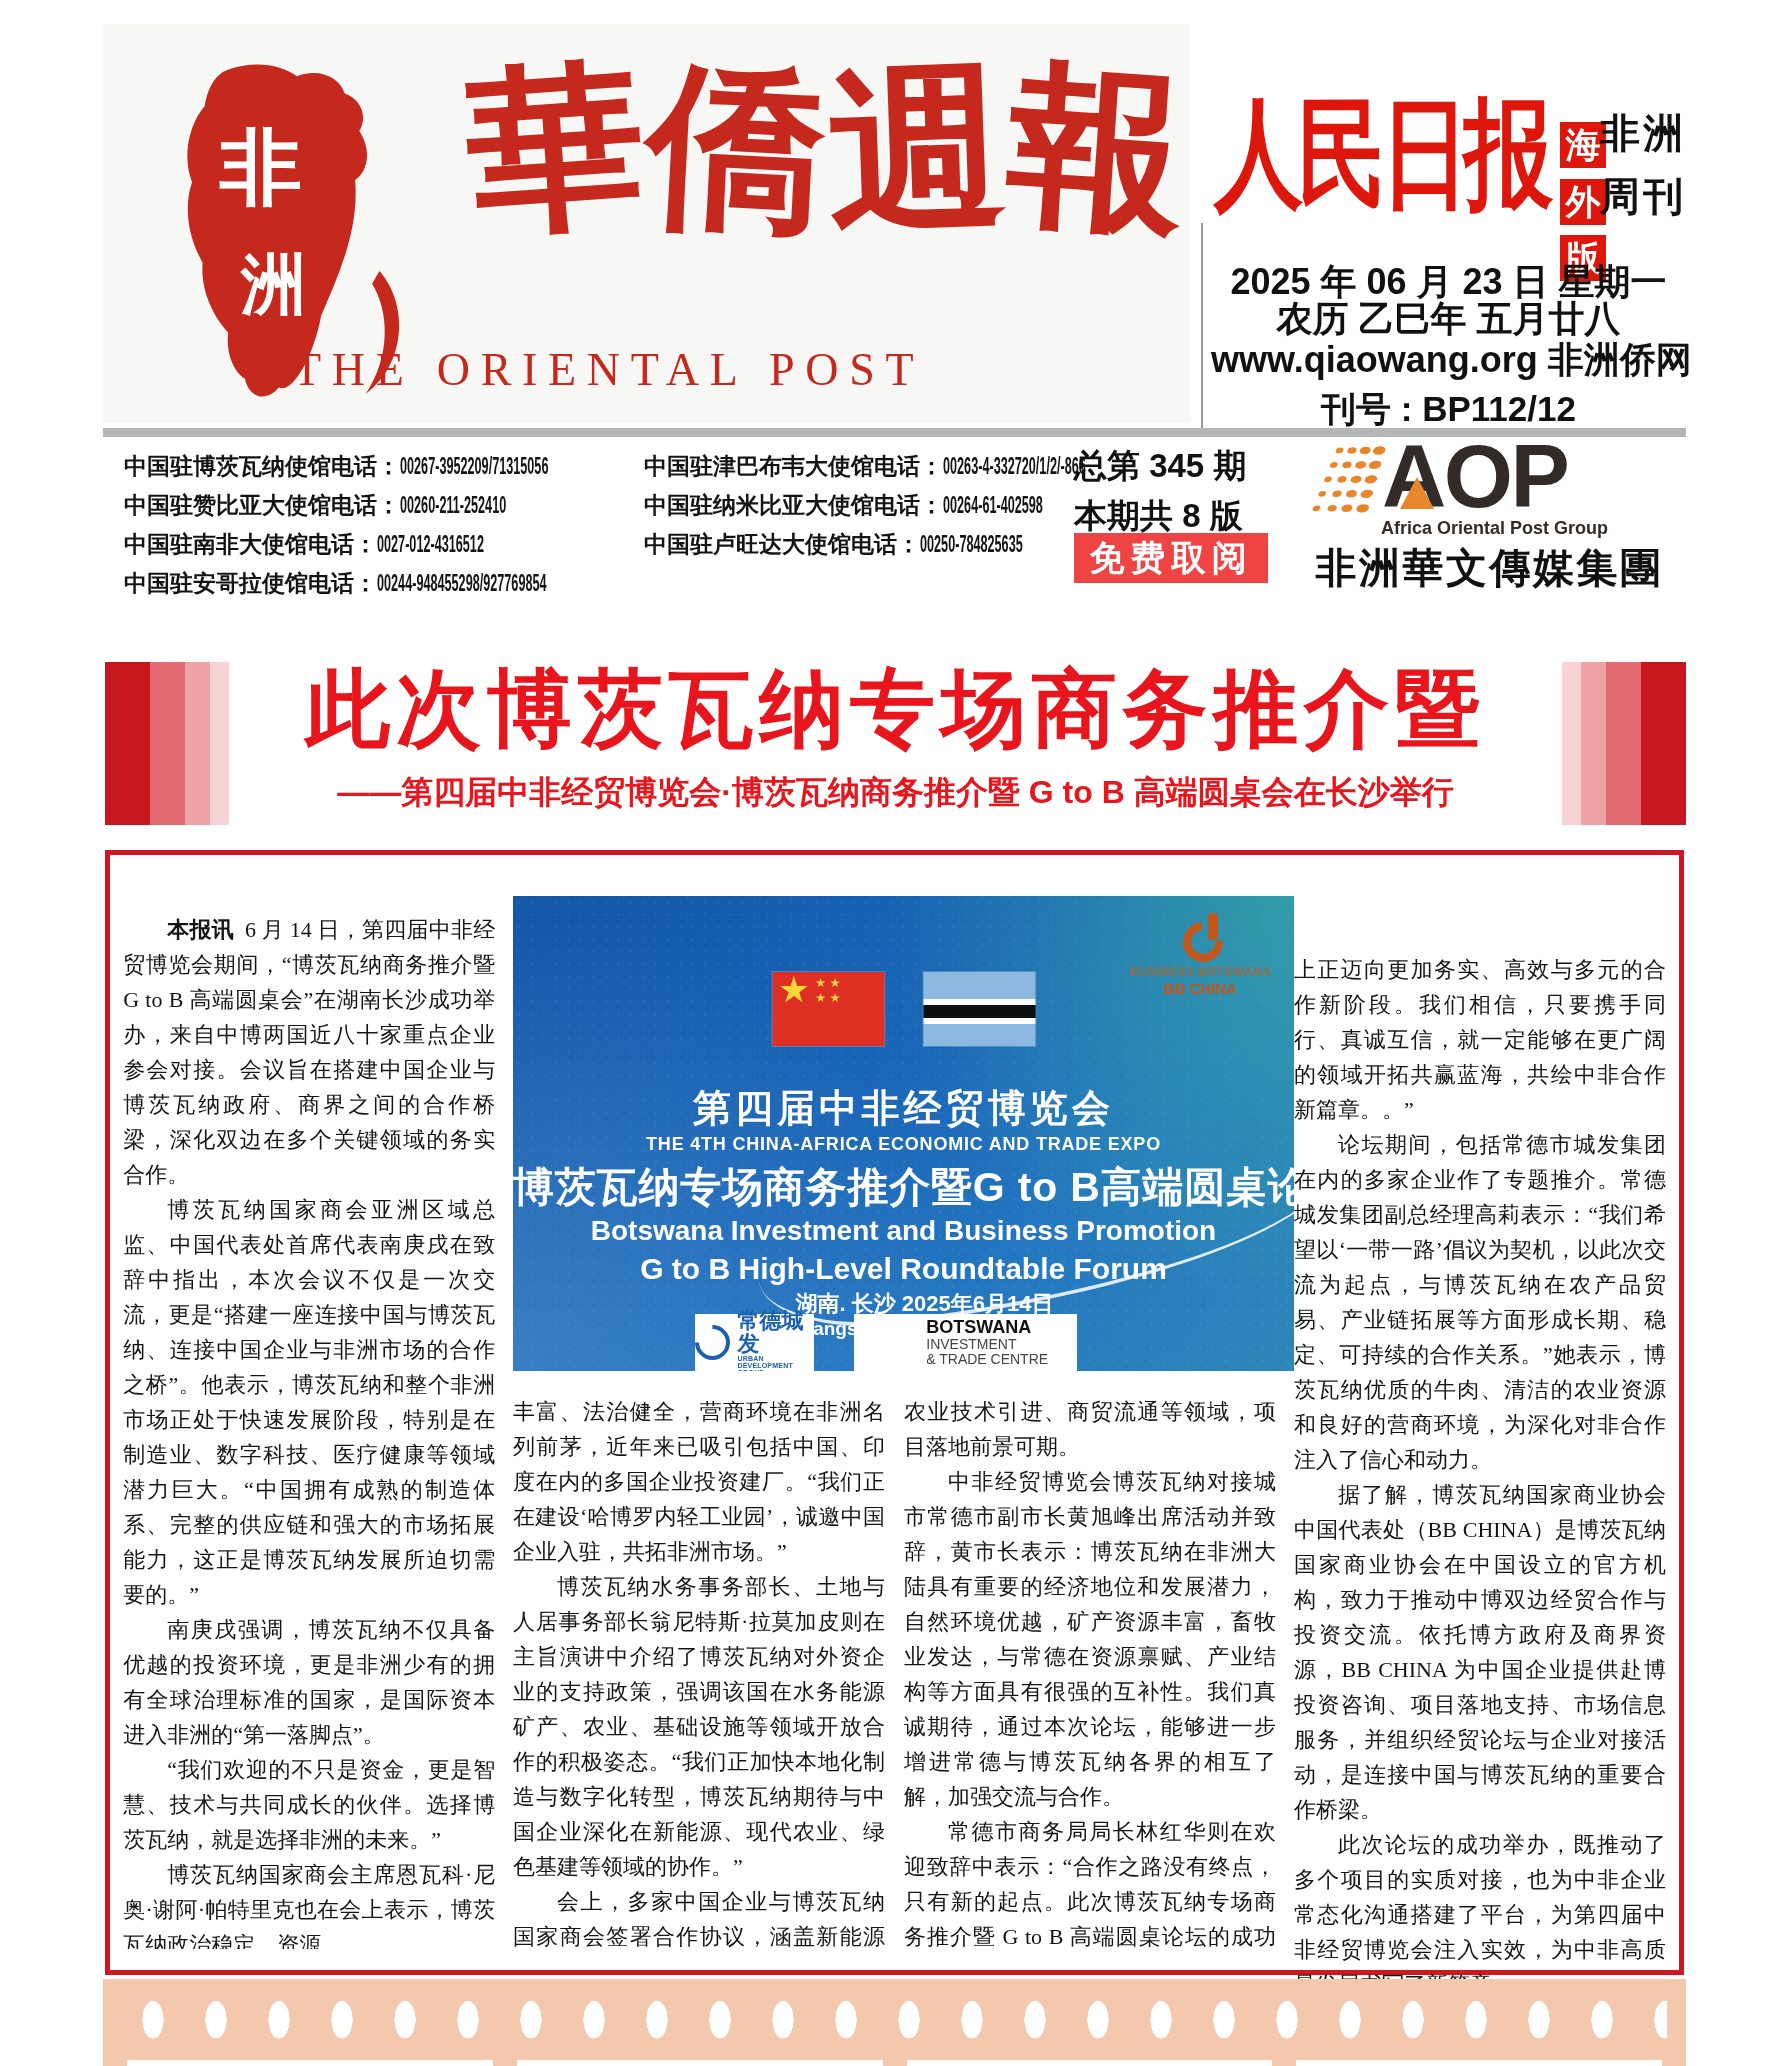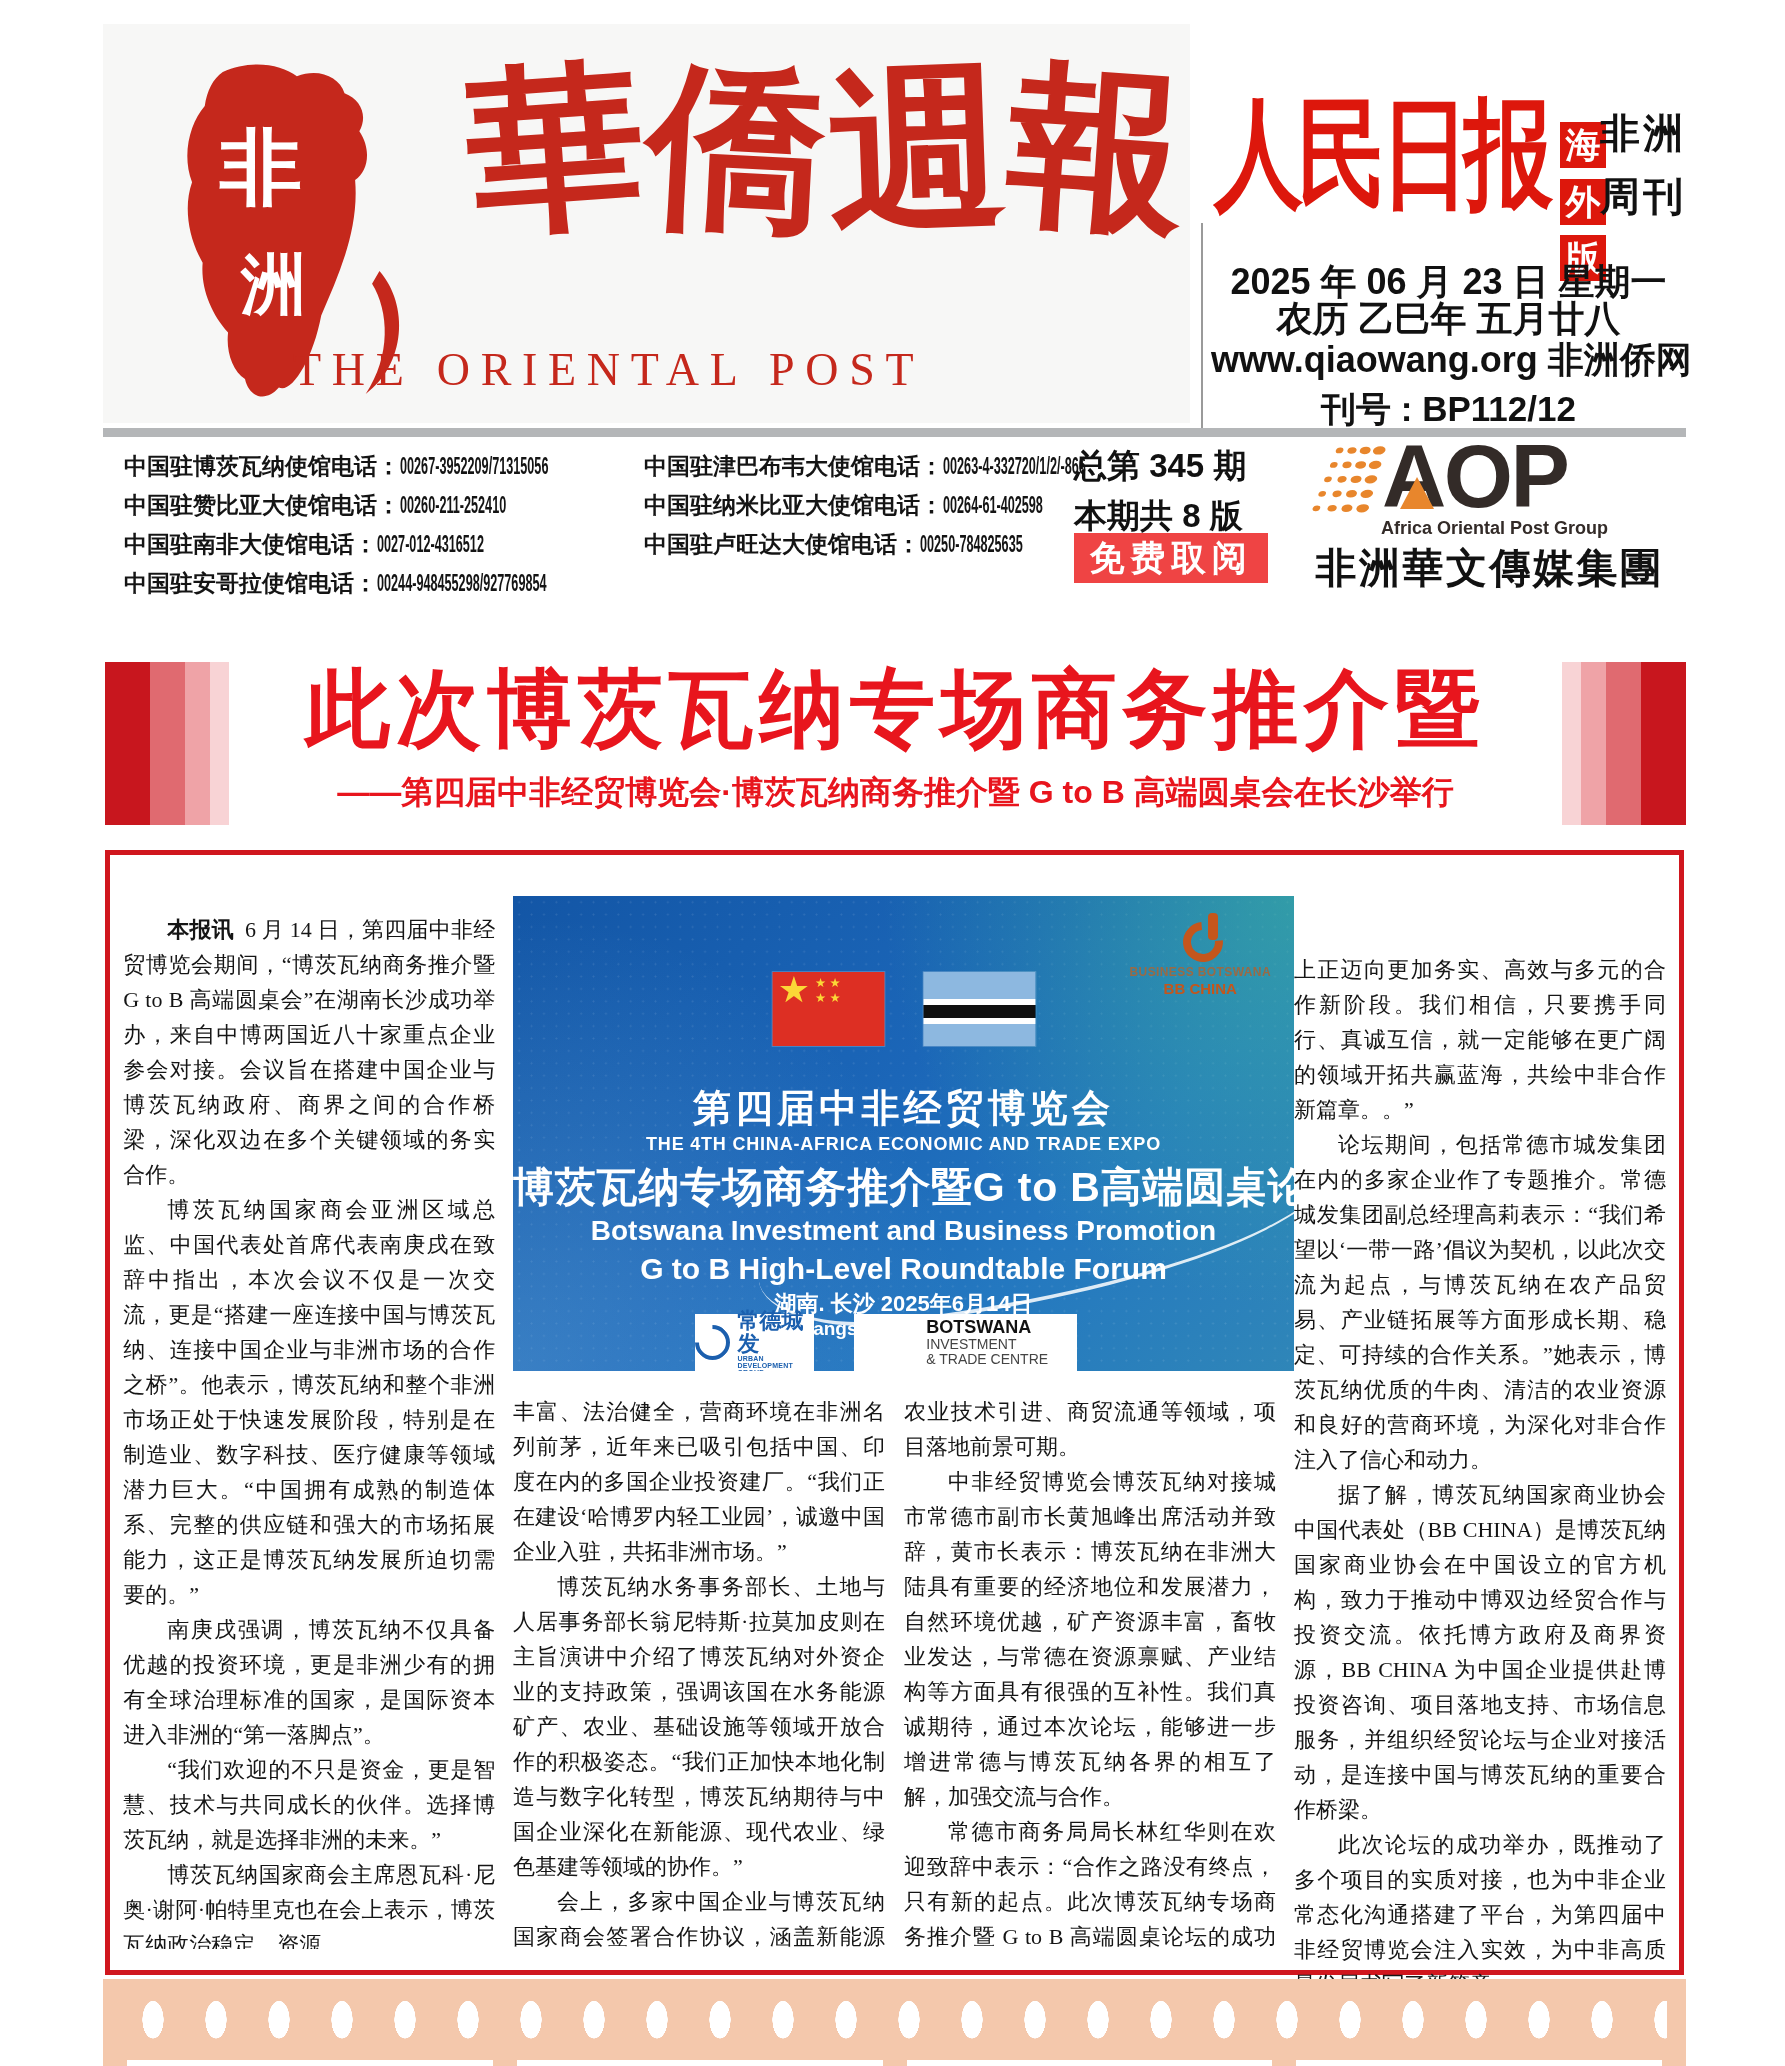--- a/index.html
+++ b/index.html
@@ -97,21 +97,21 @@
   .pflag.cn{position:relative;background:#dd2f23;}
   .pflag.cn::before{content:"★";position:absolute;left:5.8px;top:-3.3px;font-size:36px;color:#fbd737;}
   .pflag.cn::after{content:"★ ★\A★ ★";white-space:pre;position:absolute;left:43px;top:4.1px;font-size:12.4px;color:#fbd737;line-height:15px;}
   .pflag.bw{background:linear-gradient(180deg,#8db8e0 0 37%,#fff 37% 45%,#101010 45% 62%,#fff 62% 70%,#8db8e0 70% 100%);}
   .p-line{position:absolute;left:0;width:100%;text-align:center;font-weight:bold;white-space:nowrap;}
   .p-expo-cn{top:187px;font-size:38px;letter-spacing:4.1px;}
   .p-expo-en{top:238px;font-size:18px;letter-spacing:0.8px;}
   .p-title-cn{top:264px;font-size:41px;letter-spacing:0.8px;}
   .p-en1{top:319px;font-size:28px;}
   .p-en2{top:356px;font-size:30px;}
-  .p-venue-cn{top:393px;font-size:22px;}
+  .p-venue-cn{top:393px;font-size:22px;margin-left:21px;}
   .p-venue-en{top:422px;font-size:19px;}
   .plogo{position:absolute;top:418px;height:57px;background:#fff;display:flex;align-items:center;
          justify-content:center;gap:7.4px;color:#123f8f;}
   .plogo1{left:182px;width:119px;}
   .cd-circ{width:35px;height:35px;border-radius:50%;border:4.1px solid #1b5fae;border-top-color:transparent;
            transform:rotate(-45deg);flex:none;}
   .cd-txt .t1{font-size:22px;font-weight:900;color:#1b5fae;line-height:1.05;}
   .cd-txt .t2{font-size:7px;font-weight:bold;color:#1b5fae;letter-spacing:0.2px;}
   .plogo2{left:341px;width:223px;color:#222;}
   .burst{width:36px;height:36px;border-radius:50%;flex:none;

